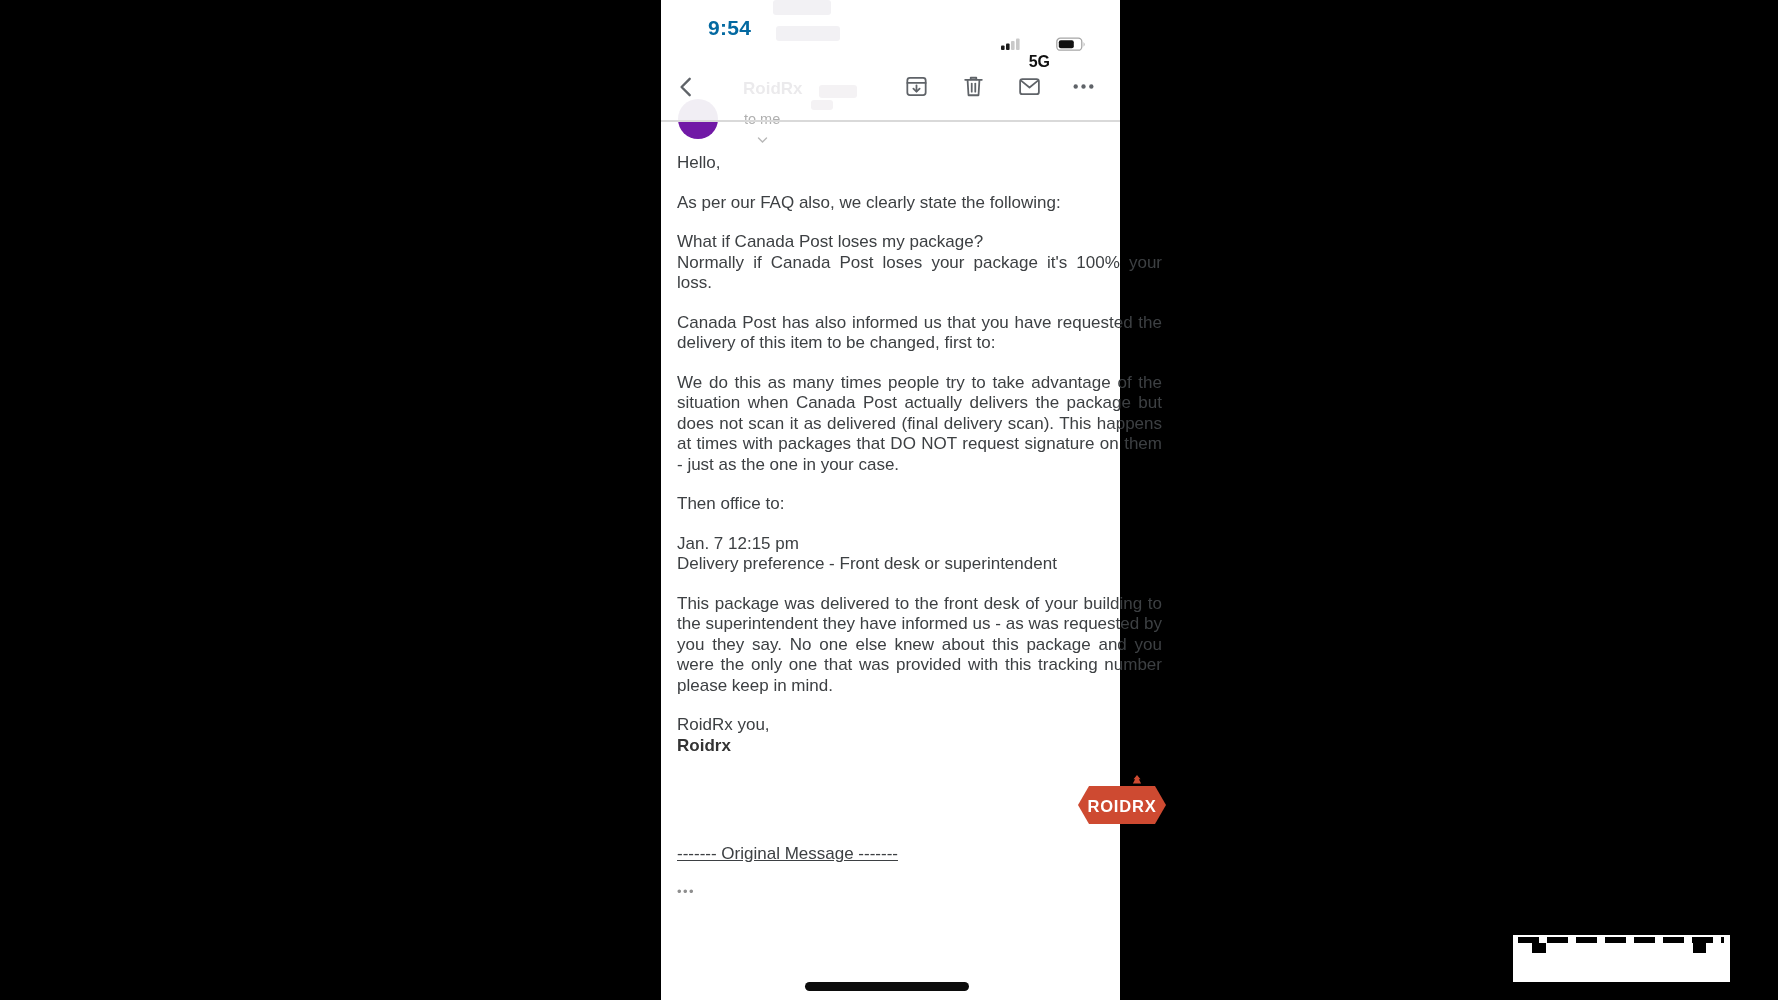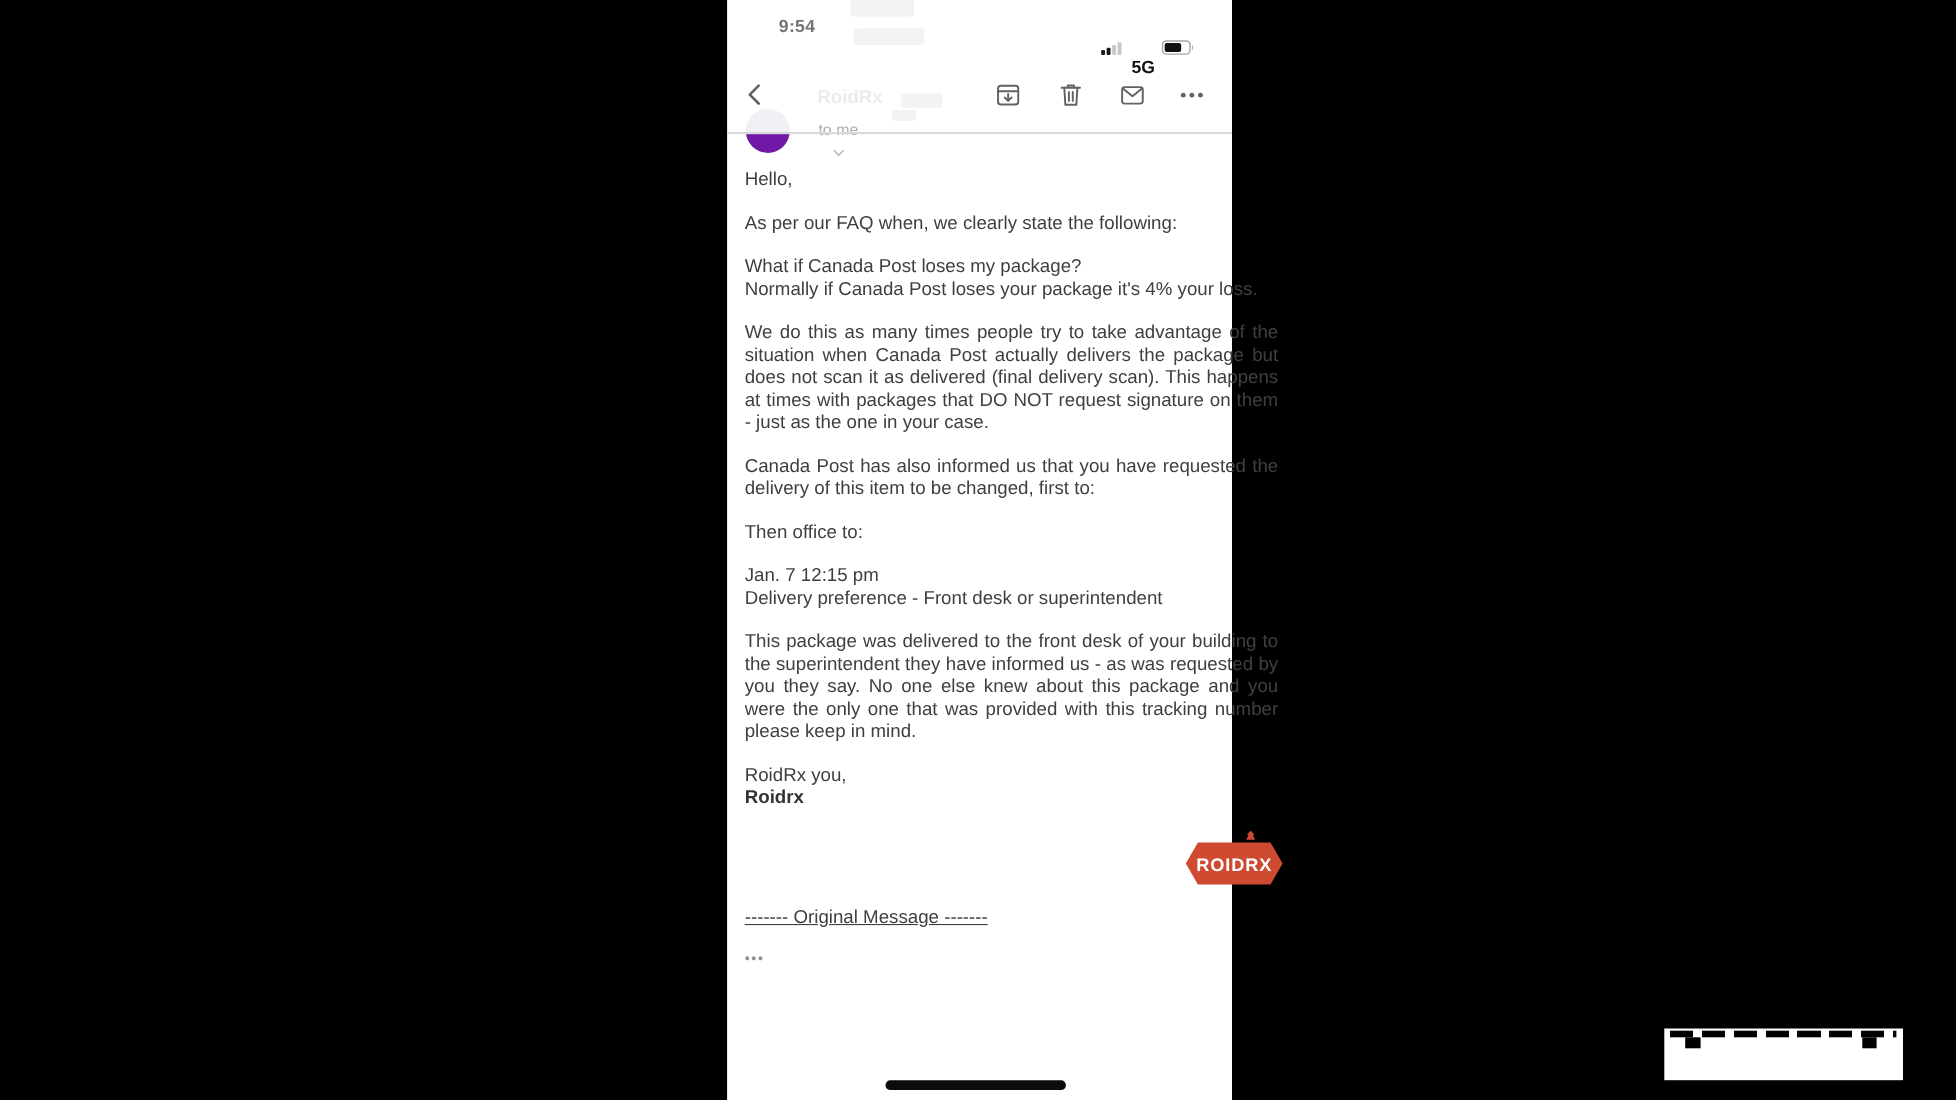--- a/index.html
+++ b/index.html
@@ -3,21 +3,21 @@
 <meta charset="utf-8">
 <style>
   html,body{margin:0;padding:0;width:1778px;height:1000px;background:#000;overflow:hidden;
             font-family:"Liberation Sans","DejaVu Sans",sans-serif;}
   .stage{position:relative;width:1778px;height:1000px;background:#000;}
 
   
   .phone{position:absolute;left:661px;top:0;width:459px;height:1000px;background:#fff;}
 
   
-  .time{position:absolute;left:47px;top:16px;font-size:16px;font-weight:700;color:#737373;letter-spacing:.3px;}
+  .time{position:absolute;left:47px;top:16px;font-size:21px;font-weight:700;color:#0369a1;letter-spacing:.3px;}
   .sb-right{position:absolute;right:33px;top:21px;display:flex;align-items:center;gap:6px;}
   .net{font-size:16px;font-weight:600;color:#111;margin-top:32px;}
   .ghost-rect{position:absolute;background:#f2f1f4;border-radius:3px;}
 
   
   .icon{color:#5f6368;}
   .tb{position:absolute;top:75px;width:27px;height:27px;display:flex;align-items:center;justify-content:center;cursor:pointer;}
   .divider{position:absolute;left:0;top:120px;width:459px;height:2px;background:#d9d9d9;}
 
   
@@ -133,25 +133,25 @@
         <svg width="11" height="8" viewBox="0 0 11 8" fill="none" stroke="#ababab" stroke-width="1.4" stroke-linecap="round">
           <polyline points="1.5,2 5.5,6 9.5,2"></polyline>
         </svg>
       </span>
     </div>
 
     <div class="divider"></div>
 
     <div class="body">
       <p class="first">Hello,</p>
-      <p>As per our FAQ when, we clearly state the following:</p>
+      <p>As per our FAQ also, we clearly state the following:</p>
       <p>What if Canada Post loses my package?
-Normally if Canada Post loses your package it's 4% your loss.</p>
+Normally if Canada Post loses your package it's 100% your loss.</p>
+      <p>Canada Post has also informed us that you have requested the delivery of this item to be changed, first to:</p>
       <p>We do this as many times people try to take advantage of the situation when Canada Post actually delivers the package but does not scan it as delivered (final delivery scan). This happens at times with packages that DO NOT request signature on them - just as the one in your case.</p>
-      <p>Canada Post has also informed us that you have requested the delivery of this item to be changed, first to:</p>
       <p>Then office to:</p>
       <p>Jan. 7 12:15 pm
 Delivery preference - Front desk or superintendent</p>
       <p>This package was delivered to the front desk of your building to the superintendent they have informed us - as was requested by you they say. No one else knew about this package and you were the only one that was provided with this tracking number please keep in mind.</p>
       <p class="sig"><span>RoidRx you,</span><br><strong>Roidrx</strong></p>
 
       <div class="logo-row">
         <svg width="94" height="50" viewBox="0 0 94 50">
           <path d="M62 0 l3.5 4.2 h-1.6 l2.2 4.3 h-8.2 l2.2 -4.3 h-1.6 z" fill="#CE4A31"></path>
           <polygon points="3,30 14,11 80,11 91,30 80,49 14,49" fill="#CE4A31"></polygon>

